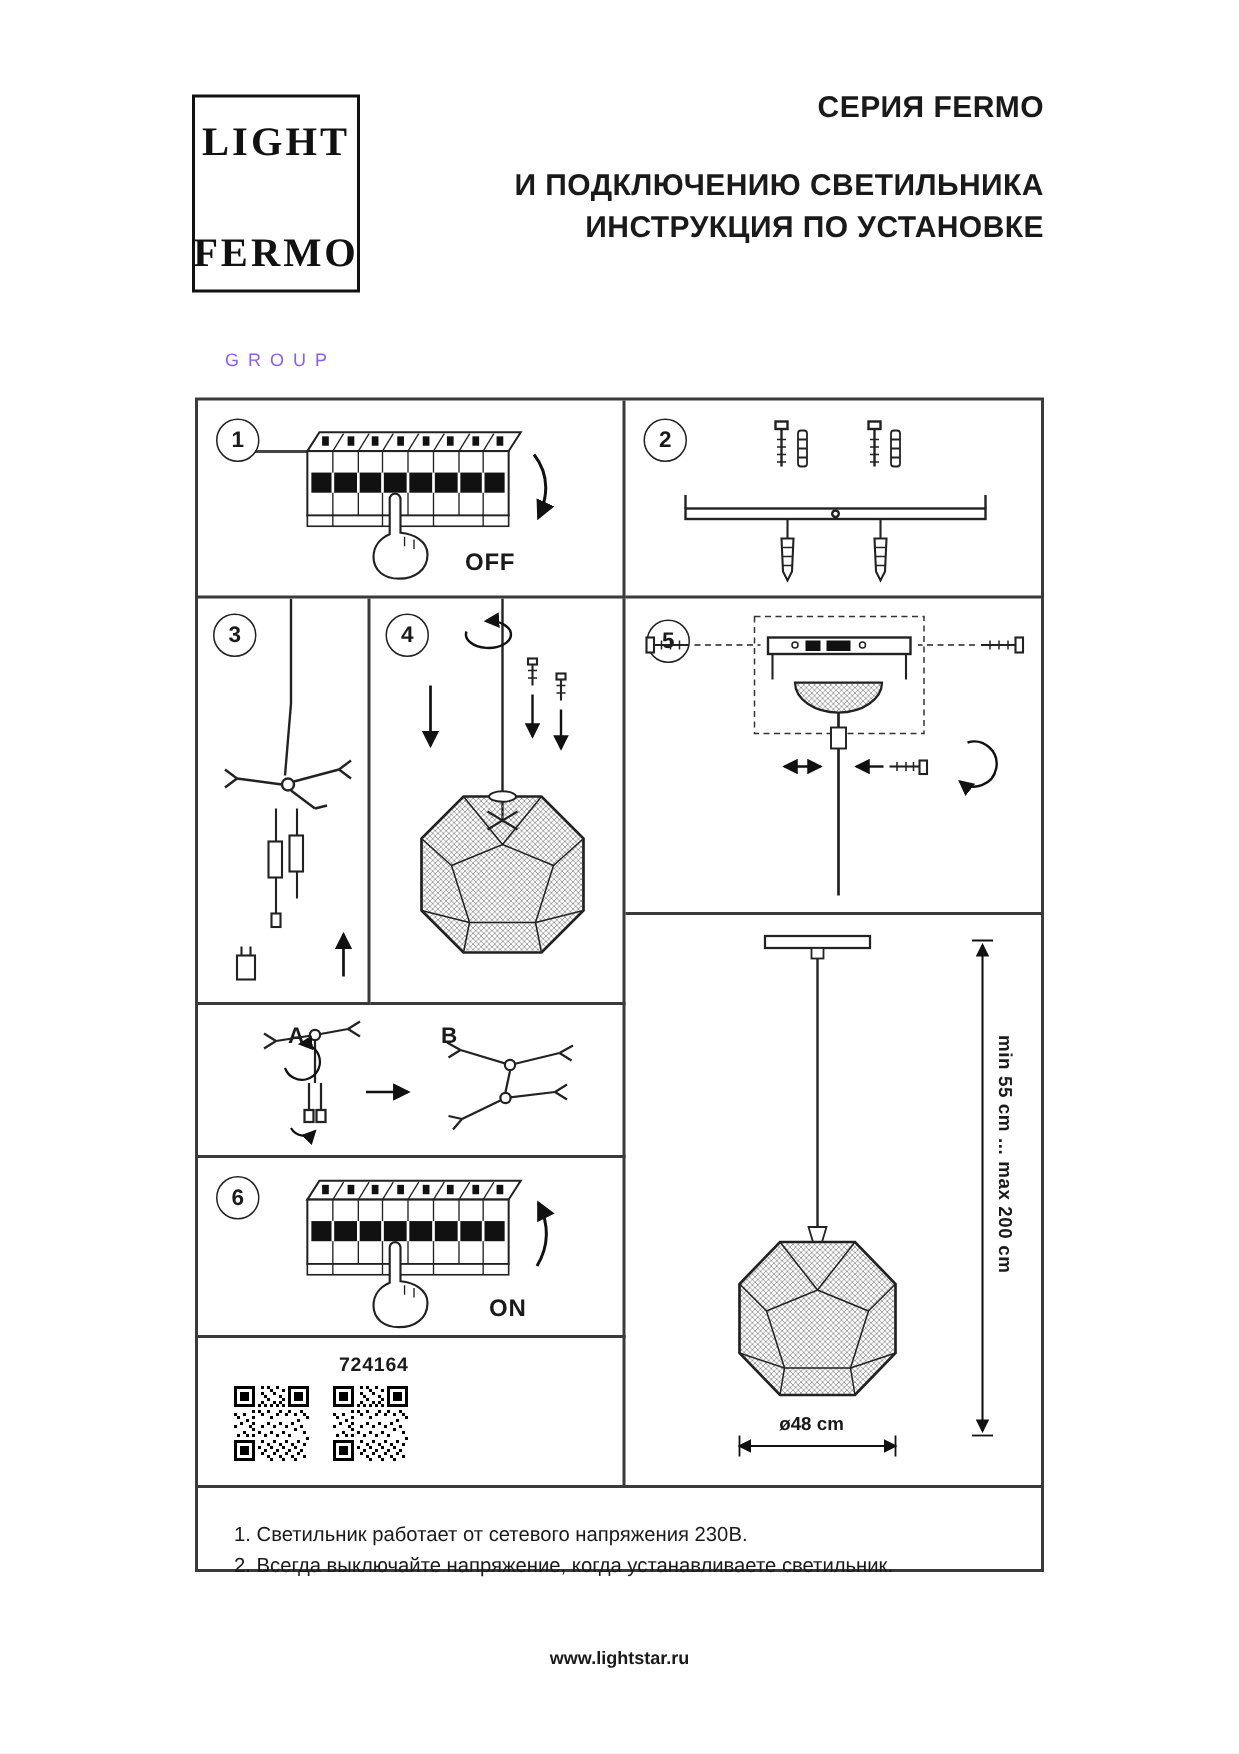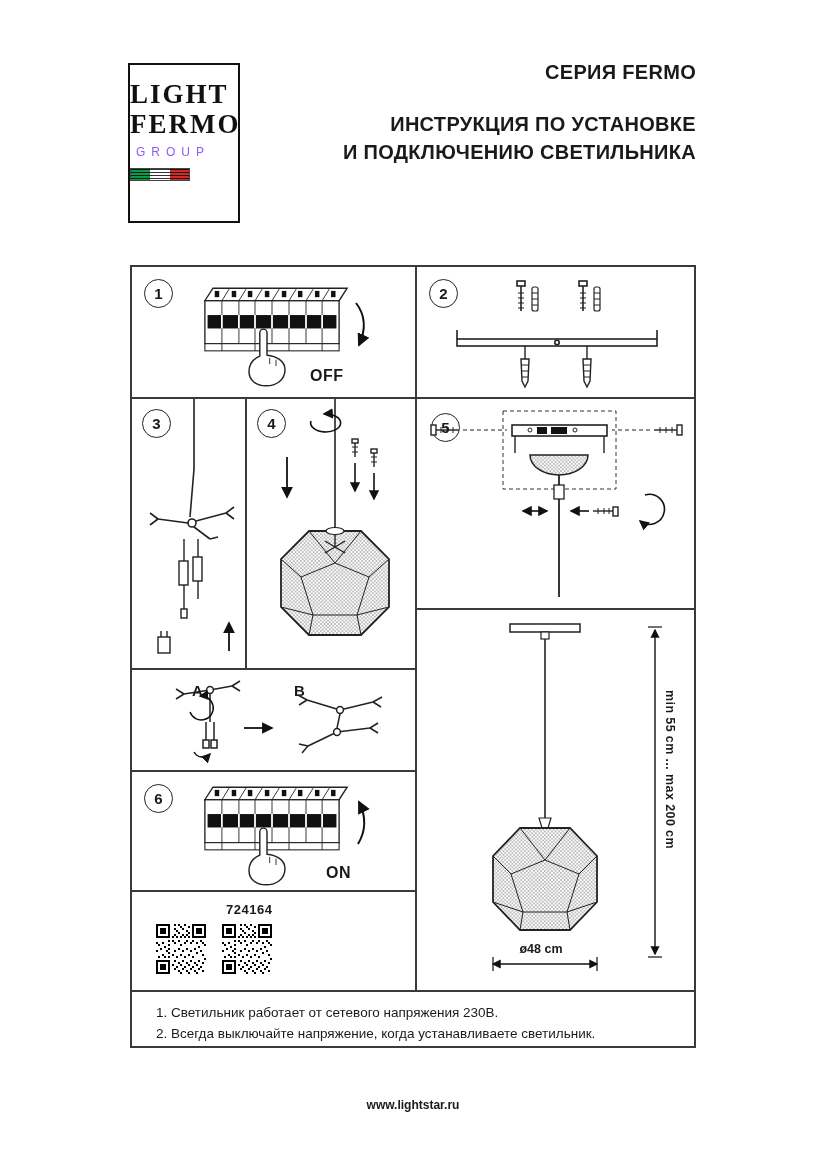--- a/index.html
+++ b/index.html
@@ -1,22 +1,22 @@
 <!DOCTYPE html>
 <html><head>
 <meta charset="utf-8">
 <style>
   html,body{margin:0;padding:0;background:#e9e9e9;}
   .page{
     position:relative;width:826px;height:1169px;margin:0 auto;background:#ffffff;
     font-family:"Liberation Sans","DejaVu Sans",sans-serif;color:#1a1a1a;overflow:hidden;
   }
   
-  .logo{position:absolute;left:128px;top:63px;width:112px;height:160px;border:2px solid #111;
-        box-sizing:border-box;display:flex;flex-direction:column;padding-top:14px;}
+  .logo{position:absolute;left:128px;top:63px;width:112px;height:132px;border:2px solid #111;
+        box-sizing:border-box;display:flex;flex-direction:column;align-items:center;padding-top:14px;gap:44px;}
   .logo .big{font-family:"Liberation Serif","DejaVu Serif",serif;font-weight:700;font-size:27px;
              letter-spacing:2px;line-height:30px;color:#111;}
   .logo .grp{font-family:"Liberation Sans",sans-serif;font-size:12px;letter-spacing:6px;margin-top:6px;
              margin-left:6px;color:#8b5cf6;}
   .flag{display:flex;margin-top:9px;height:13px;width:60px;border:1px solid #444;box-sizing:border-box;}
   .flag span{flex:1;background-image:repeating-linear-gradient(to bottom,rgba(0,0,0,.8) 0 1px,transparent 1px 3px);}
   
   .hdr{position:absolute;right:130px;top:58px;text-align:right;font-weight:bold;}
   .hdr .l{font-size:20px;line-height:28px;letter-spacing:.3px;}
   .hdr .gap{height:24px;}
@@ -30,21 +30,21 @@
          display:flex;align-items:center;justify-content:center;font-size:15px;font-weight:bold;background:#fff;}
   .swlabel{position:absolute;font-size:16px;font-weight:bold;letter-spacing:.5px;}
   .ablabel{position:absolute;font-size:15px;font-weight:bold;}
   .art{position:absolute;font-size:13px;font-weight:bold;letter-spacing:.5px;}
   .panel svg{position:absolute;left:0;top:0;}
   
   .dim-h{position:absolute;left:246px;top:80px;height:210px;writing-mode:vertical-rl;text-orientation:mixed;
          font-size:12.5px;font-weight:bold;display:flex;align-items:center;letter-spacing:.4px;}
   .dim-d{position:absolute;left:0;top:332px;width:248px;text-align:center;font-size:12.5px;font-weight:bold;}
   
-  .notes{padding:10px 0 0 24px;font-size:13.5px;line-height:21px;}
+  .notes{padding:20px 0 0 24px;font-size:13.5px;line-height:21px;}
   
   .footer{position:absolute;left:0;top:1098px;width:100%;text-align:center;font-size:12px;font-weight:bold;}
 </style>
 </head>
 <body>
 
 <svg width="0" height="0" style="position:absolute" aria-hidden="true">
   <defs>
     <pattern id="xh" width="3.6" height="3.6" patternUnits="userSpaceOnUse">
       <path d="M0,0L3.6,3.6M3.6,0L0,3.6" stroke="#7a7a7a" stroke-width="0.45"></path>
@@ -136,22 +136,22 @@
     <div class="flag">
       <span style="background-color:#0a9a48;"></span>
       <span style="background-color:#ffffff;"></span>
       <span style="background-color:#cf2b2b;"></span>
     </div>
   </div>
 
   <div class="hdr">
     <div class="l">СЕРИЯ FERMO</div>
     <div class="gap"></div>
+    <div class="l">И ПОДКЛЮЧЕНИЮ СВЕТИЛЬНИКА</div>
     <div class="l">ИНСТРУКЦИЯ ПО УСТАНОВКЕ</div>
-    <div class="l">И ПОДКЛЮЧЕНИЮ СВЕТИЛЬНИКА</div>
   </div>
 
   <div class="grid">
 
     <div class="panel br bb" style="left:0;top:0;width:285px;height:132px;">
       <span class="badge" style="left:12px;top:12px;">1</span>
       <svg width="285" height="132" viewBox="0 0 285 132">
         <use href="#breaker" x="55" y="12" width="170" height="90"></use>
         <use href="#hand" x="108" y="58" width="54" height="64"></use>
         <path d="M224,36 q14,18 3,42" fill="none" stroke="#111" stroke-width="2" marker-end="url(#arr)"></path>

